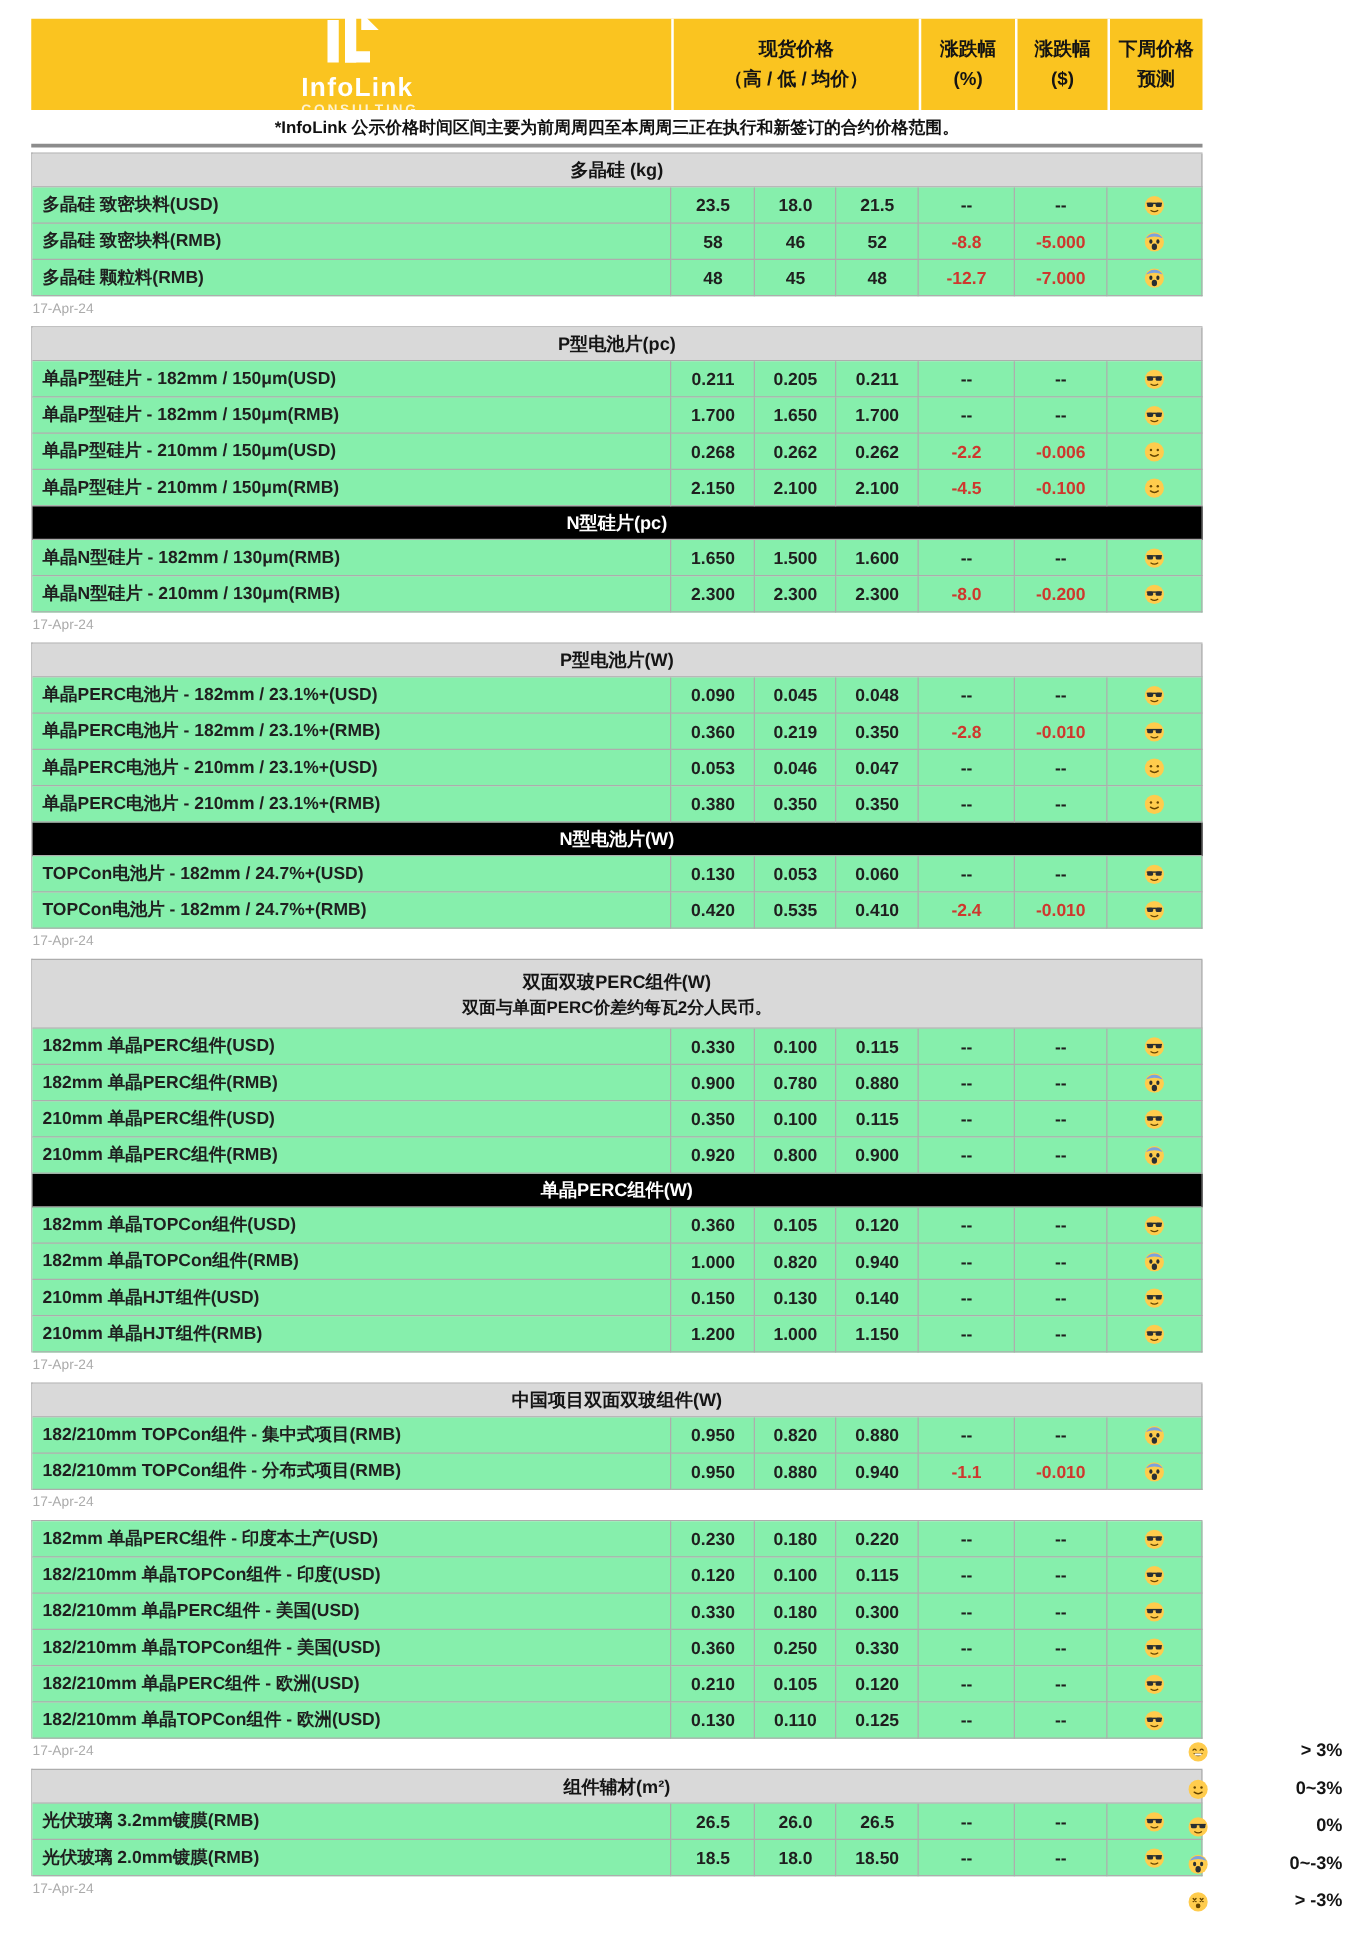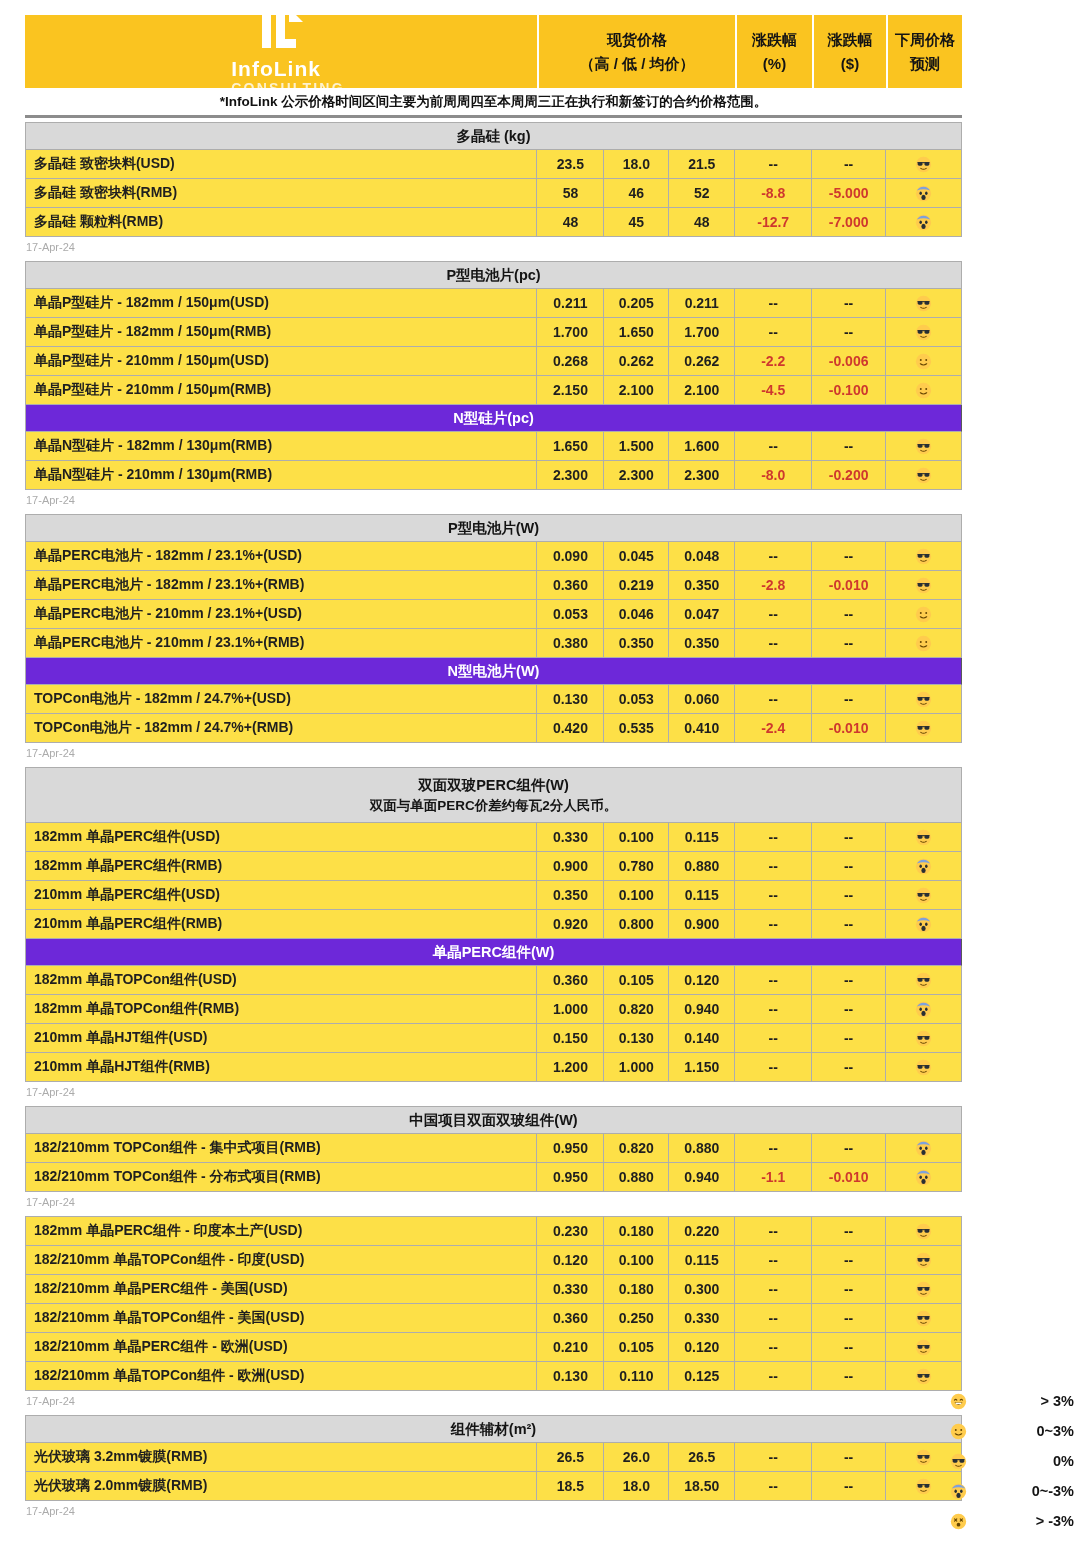--- a/index.html
+++ b/index.html
@@ -13,38 +13,38 @@
   *{box-sizing:border-box;}
 
   
   .topbar{display:flex;height:73px;background:#FAC420;}
   .topbar .hcell{display:flex;flex-direction:column;align-items:center;justify-content:center;
                  font-weight:bold;font-size:15px;line-height:1.55;color:#141414;}
   .topbar .sep{border-left:2px solid #ffffff;}
   .logo{display:flex;align-items:center;padding-left:14px;}
   .logo-mark{margin-right:10px;}
   .logo-text .t1{color:#ffffff;font-weight:bold;font-size:21px;letter-spacing:1px;line-height:1.1;}
-  .logo-text .t2{color:rgba(255,255,255,0.78);font-size:14px;letter-spacing:2.2px;line-height:1.2;}
+  .logo-text .t2{color:rgba(255,255,255,0.78);font-size:11px;letter-spacing:2.2px;line-height:1.2;}
 
   
   .note{height:30px;border-bottom:3px solid #8C8C8C;display:flex;align-items:center;justify-content:center;
         font-weight:bold;font-size:13.5px;color:#111;}
 
   
   .block{margin-top:6px;}
   .block.first{margin-top:4px;}
   .tbl{border-left:1px solid #ADADAD;border-top:1px solid #ADADAD;}
   .sec-h{background:#D9D9D9;display:flex;flex-direction:column;align-items:center;justify-content:center;
          font-weight:bold;font-size:14.5px;border-right:1px solid #ADADAD;border-bottom:1px solid #ADADAD;
          height:27px;color:#141414;}
   .sec-h.with-sub{height:55px;}
-  .sec-h.dark{background:#6d28d9;color:#ffffff;border-right-color:#595959;}
+  .sec-h.dark{background:#000000;color:#ffffff;border-right-color:#595959;}
   .sec-h .sub{font-size:13.5px;font-weight:bold;margin-top:2px;}
 
-  .row{display:flex;height:29px;background:#fde047;}
+  .row{display:flex;height:29px;background:#86efac;}
   .cell{display:flex;align-items:center;justify-content:center;font-weight:bold;font-size:14px;
         border-right:1px solid #ADADAD;border-bottom:1px solid #ADADAD;color:#1f1f1f;}
   .cell.label{justify-content:flex-start;padding-left:8px;}
   .cell .neg{color:#CE382E;}
   .date{height:18px;font-size:11px;color:#ABABAB;padding:4px 1px 0 1px;}
 
   
   .legend{position:absolute;left:950px;top:1386px;width:124px;}
   .legend-item{display:flex;align-items:center;height:30px;}
   .legend-item .lic{width:22px;display:flex;align-items:center;}

